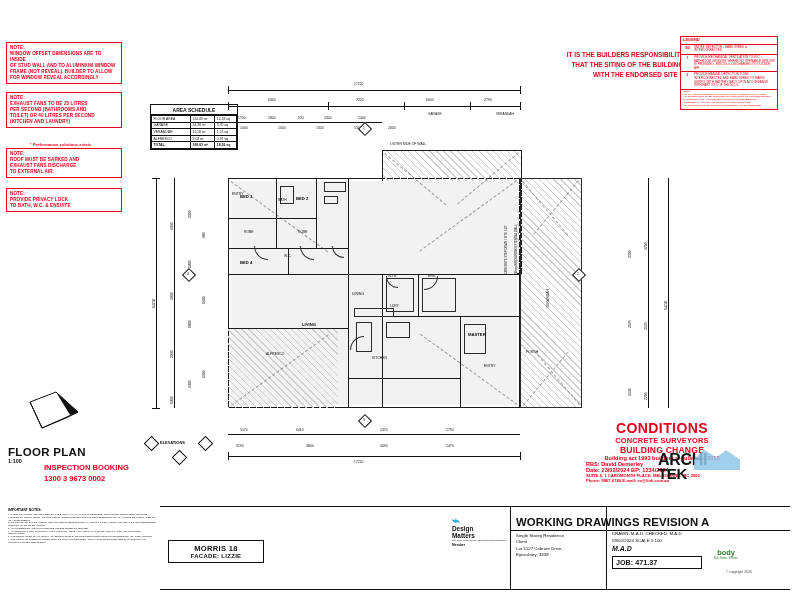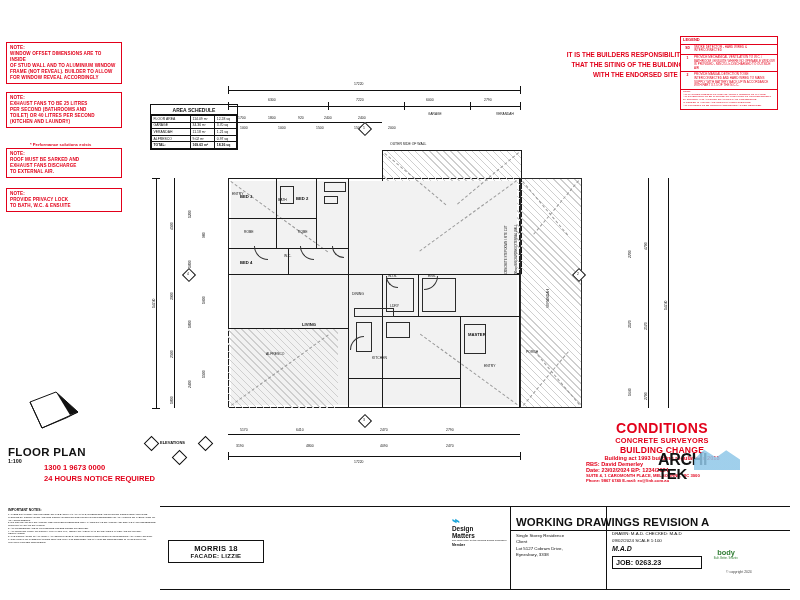--- a/index.html
+++ b/index.html
@@ -452,22 +452,22 @@
     <div class="diamond" style="left:36px; top:22px; width:11px; height:11px;"></div>
     <div class="lbl" style="left:22px; top:10px;">ELEVATIONS</div>
   </div>
 
   <div id="fp-label">
     <div class="fp1">FLOOR PLAN</div>
     <div class="fp2">1:100</div>
   </div>
 
   <div id="inspection">
-    <div>1300 1 9673 0000</div>
-    <div>24 HOURS NOTICE REQUIRED</div>
+    <div>INSPECTION BOOKING</div>
+    <div>1300 3 9673 0002</div>
   </div>
 
   <div id="checkpoint">
     <div class="c1">CONDITIONS</div>
     <div class="c2">CONCRETE SURVEYORS</div>
     <div class="c3">BUILDING CHANGE</div>
     <div class="c4">Building act 1993 building regulations 2018</div>
     <div class="c5">RBS: David Demerley</div>
     <div class="c6">Date: 23/02/2024  BP: 1234/2024</div>
     <div class="c7">SUITE 4, 1 CAROMONTH PLACE, MELBOURNE, VIC 3000</div>
@@ -503,21 +503,21 @@
   </div>
 
   <div id="drawn-block">
     <div>DRAWN: M.A.D.    CHECKED: M.A.D</div>
     <div>09/02/2024   SCALE 1:100</div>
     <div style="font-size:7px; font-style:italic; font-weight:bold;">M.A.D</div>
   </div>
 
   <div id="job-box">
     <span>JOB:</span>
-    <span>0263.23</span>
+    <span>471.37</span>
   </div>
 
   <div id="leap-logo">
     <div class="lp">body</div>
     <div class="lp2">Built. Better. Smarter.</div>
   </div>
 
   <div id="copyright">© copyright 2024</div>
 
   <div id="important-notes">

